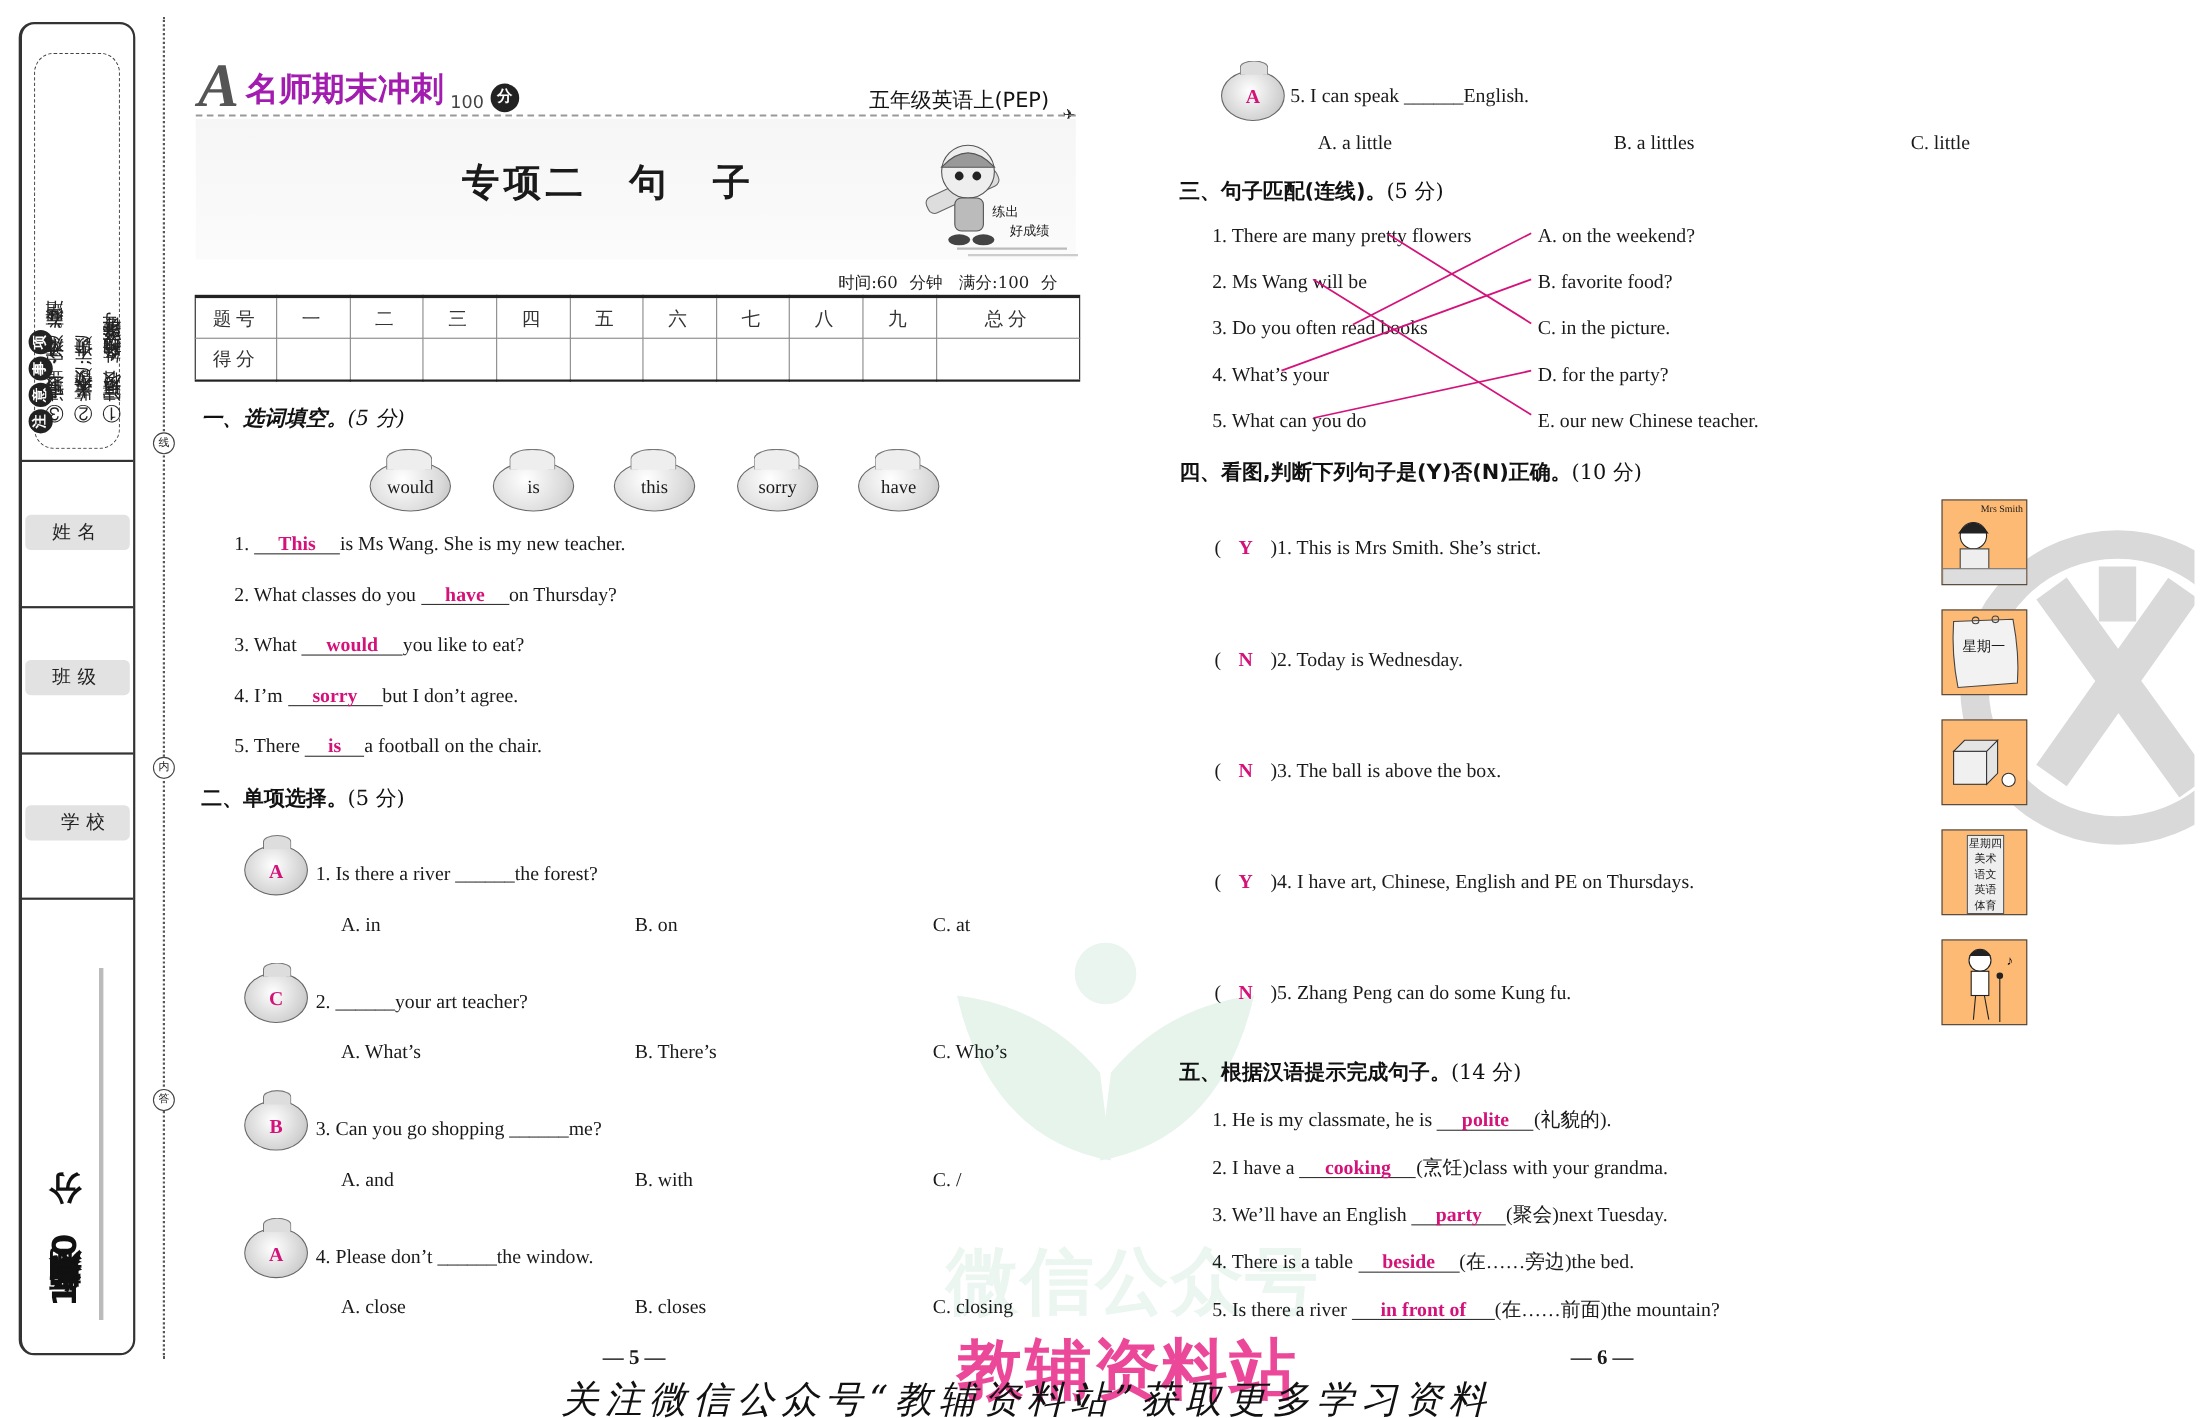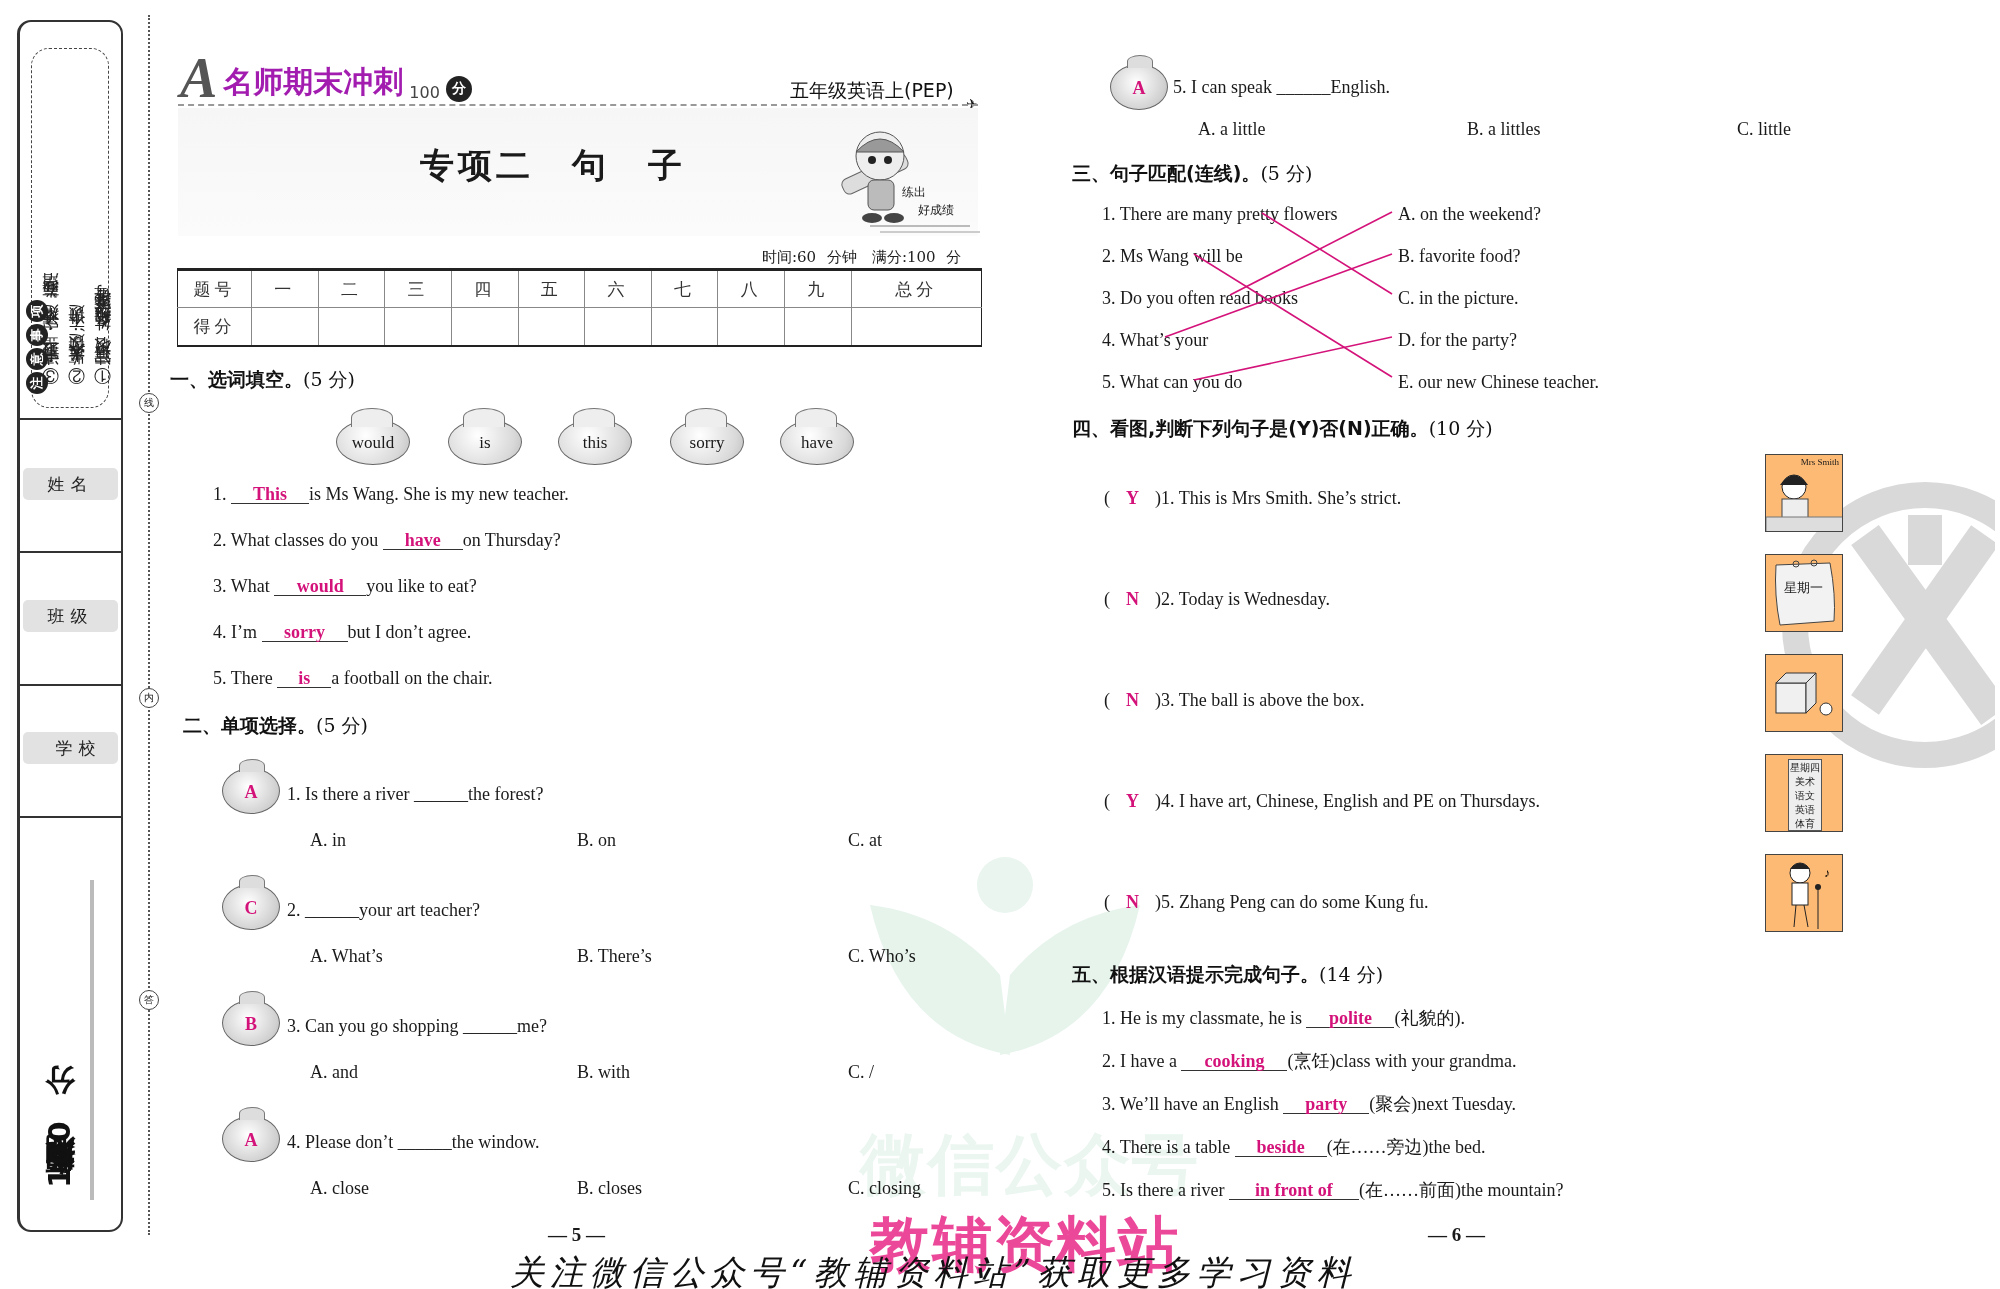--- a/index.html
+++ b/index.html
@@ -163,21 +163,21 @@
     <td></td>
     <td></td>
     <td></td>
     <td></td>
     <td></td>
     <td></td>
   </tr>
 </tbody>
   </table>
 
-<div class="abs section-h" style="left:170px;top:367px;">
+<div class="abs section-h" style="left:183px;top:367px;font-style:italic;">
   <span>一、选词填空。</span><span class="pts">(5 分)</span>
 </div>
 <div class="abs bubble" style="left:336px;top:419px;">would</div>
 <div class="abs bubble" style="left:448px;top:419px;">is</div>
 <div class="abs bubble" style="left:558px;top:419px;">this</div>
 <div class="abs bubble" style="left:670px;top:419px;">sorry</div>
 <div class="abs bubble" style="left:780px;top:419px;">have</div>
 
 <div class="abs q" style="left:213px;top:484px;">
   <span>1.</span>

